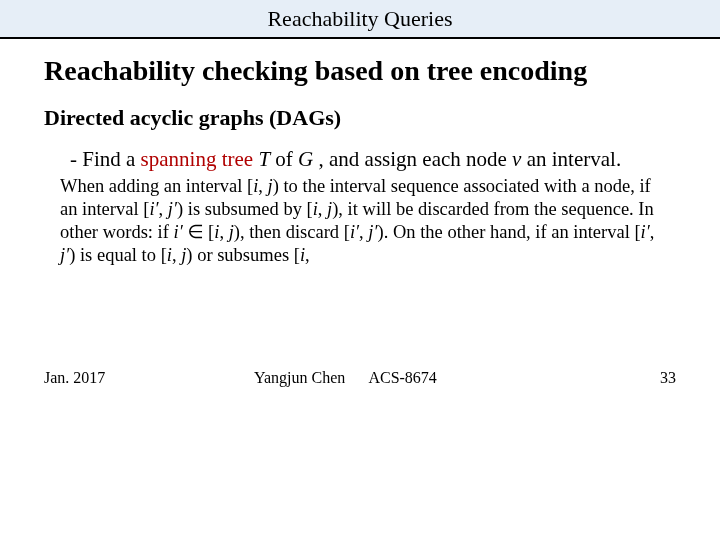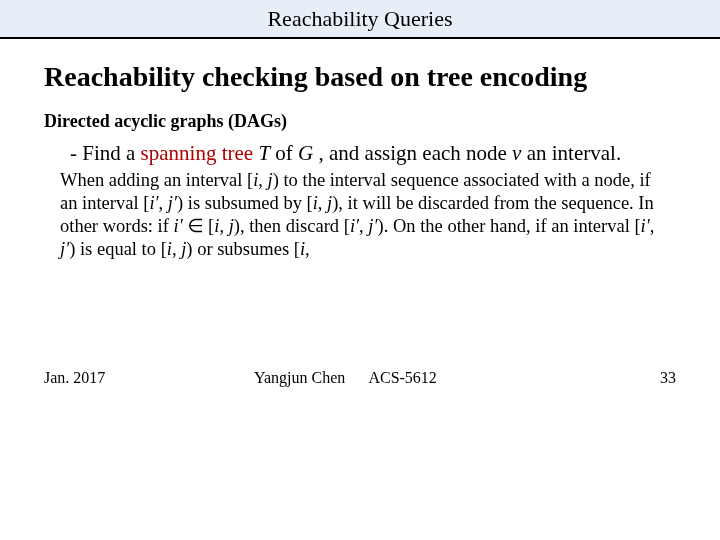--- a/index.html
+++ b/index.html
@@ -5,23 +5,23 @@
   * { margin: 0; padding: 0; box-sizing: border-box; }
   html, body { width: 720px; height: 540px; font-family: "Times New Roman", Times, serif; color: #000; background: #fff; }
   .slide { width: 720px; height: 407px; position: relative; }
   .header {
     background: #e6eef7;
     border-bottom: 2px solid #000;
     padding: 6px 0 5px 0;
     text-align: center;
     font-size: 22px;
   }
-  .content { padding: 22px 44px 0 44px; }
+  .content { padding: 16px 44px 0 44px; }
   .title { font-size: 28px; font-weight: bold; margin-bottom: 18px; }
-  .h2 { font-size: 18px; font-weight: bold; margin-bottom: 8px; }
+  .h2 { font-size: 22px; font-weight: bold; margin-bottom: 15px; }
   ul.bullets { list-style: none; padding-left: 26px; margin-bottom: 0; }
   ul.bullets li { font-size: 21px; line-height: 1.28; padding-left: 18px; text-indent: -18px; margin-bottom: 2px; }
   ul.bullets li::before { content: "-  "; }
   .ital { font-style: italic; }
   .red { color: #b00000; }
   .para-block { padding: 0 8px 0 16px; }
   .para { font-size: 18.5px; line-height: 1.25; margin-bottom: 4px; }
   .footer {
     position: absolute; bottom: 20px; left: 0; width: 100%;
     font-size: 16px; display: flex; padding: 0 44px;
@@ -62,17 +62,17 @@
         <span class="elem">When adding an interval [</span><span class="elem ital">i</span><span class="elem">, </span><span class="elem ital">j</span><span class="elem">) to the interval sequence associated with a node, if an interval [</span><span class="elem ital">i′</span><span class="elem">, </span><span class="elem ital">j′</span><span class="elem">) is subsumed by [</span><span class="elem ital">i</span><span class="elem">, </span><span class="elem ital">j</span><span class="elem">), it will be discarded from the sequence. In other words: if </span><span class="elem ital">i′</span><span class="elem"> ∈ [</span><span class="elem ital">i</span><span class="elem">, </span><span class="elem ital">j</span><span class="elem">), then discard [</span><span class="elem ital">i′</span><span class="elem">, </span><span class="elem ital">j′</span><span class="elem">). On the other hand, if an interval [</span><span class="elem ital">i′</span><span class="elem">, </span><span class="elem ital">j′</span><span class="elem">) is equal to [</span><span class="elem ital">i</span><span class="elem">, </span><span class="elem ital">j</span><span class="elem">) or subsumes [</span><span class="elem ital">i</span><span class="elem">, </span>
       </div>
     </div>
   </div>
 
   <div class="footer">
     <div class="f-left">Jan. 2017</div>
     <div class="f-center">
       <span>Yangjun Chen</span>
       &nbsp;&nbsp;&nbsp;&nbsp;
-      <span>ACS-5612</span>
+      <span>ACS-8674</span>
     </div>
     <div class="f-right">33</div>
   </div>
 </div>
 
 </body></html>

